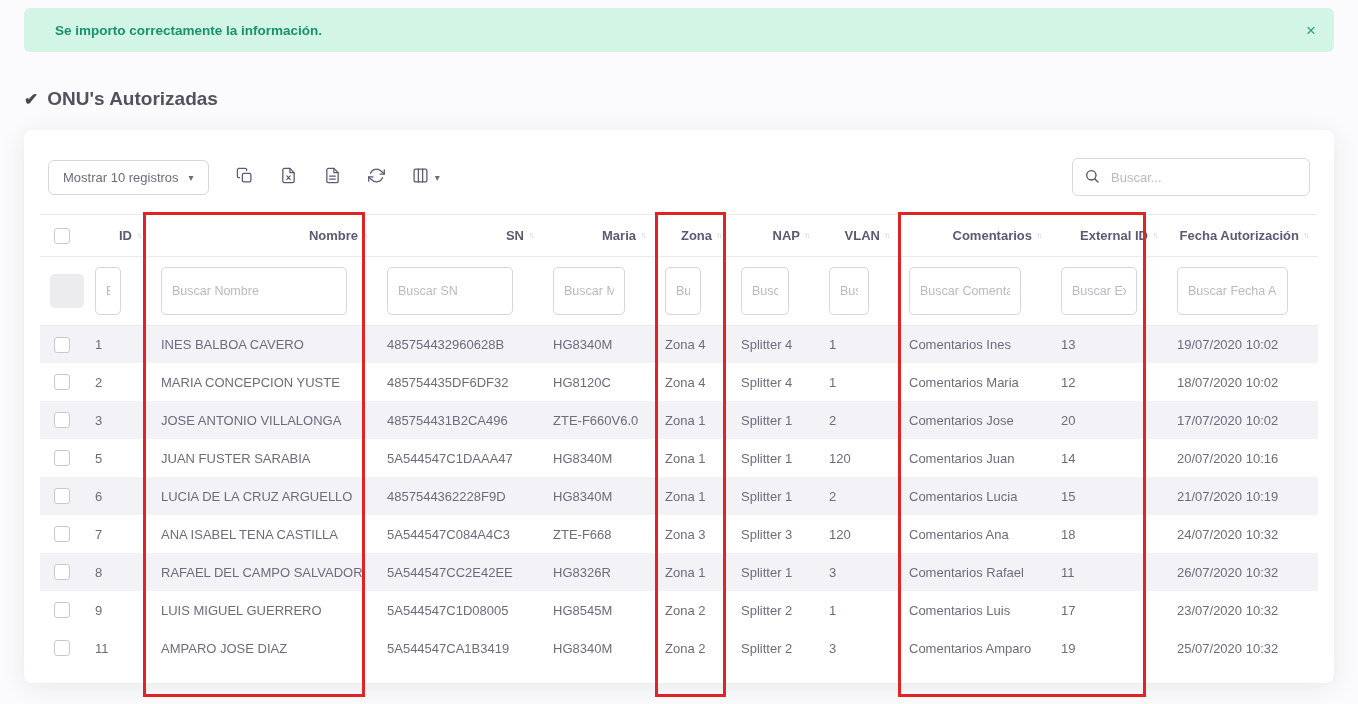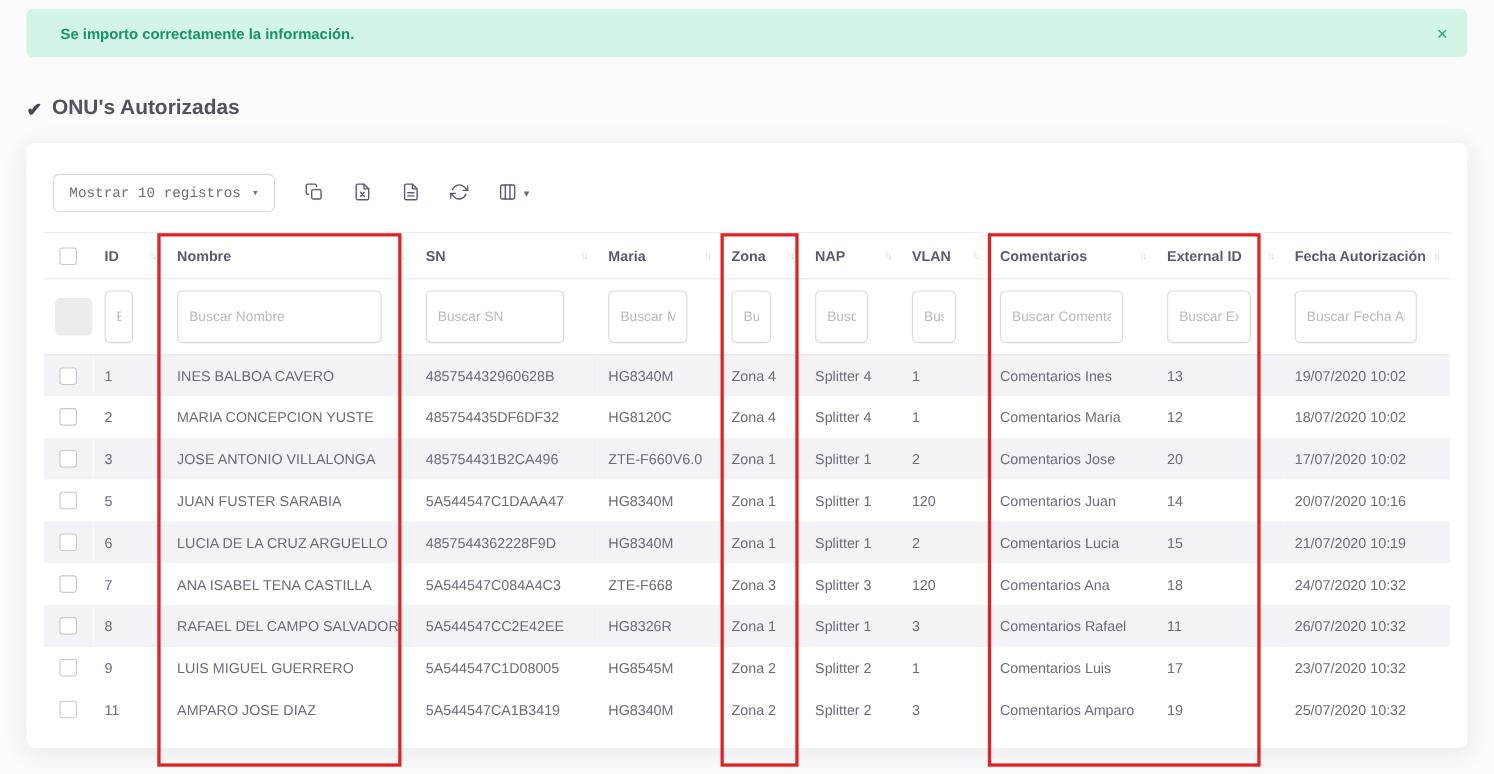--- a/index.html
+++ b/index.html
@@ -52,21 +52,21 @@
     border-radius: 8px;
     box-shadow: 0 4px 24px rgba(34,41,47,.09);
     padding: 28px 16px 16px;
   }
   
   .toolbar { display: flex; align-items: center; margin: 0 8px 18px; }
   .length-btn {
     display: inline-flex; align-items: center; gap: 10px;
     background: #fff; border: 1px solid #d8d6de; border-radius: 6px;
     color: #6e6b7b; font-size: 13px; padding: 9px 14px; cursor: pointer;
-    font-family: Liberation Mono, monospace;
+    font-family: Liberation Sans, sans-serif;
   }
   .caret { font-size: 10px; color: #6e6b7b; }
   .icon-btn {
     background: none; border: none; margin-left: 27px; cursor: pointer;
     display: inline-flex; align-items: center; gap: 6px; color: #5e5873;
   }
   .icon-btn svg { width: 17px; height: 17px; stroke: #5e5873; fill: none; stroke-width: 1.8; stroke-linecap: round; stroke-linejoin: round; }
   .search-box { margin-left: auto; position: relative; width: 238px; }
   .search-box input {
     width: 100%; height: 38px; border: 1px solid #d8d6de; border-radius: 6px;
@@ -76,21 +76,21 @@
   .search-box input::placeholder { color: #b9b9c3; }
   .search-icon { position: absolute; left: 12px; top: 10px; width: 16px; height: 16px; }
   .search-icon svg { width: 16px; height: 16px; stroke: #55505e; fill: none; stroke-width: 2; stroke-linecap: round; }
   
   table { width: 100%; border-collapse: collapse; table-layout: fixed; }
   thead th {
     text-align: left; font-size: 13px; font-weight: 700; color: #5e5873;
     padding: 12px 10px; border-top: 1px solid #ebe9f1; border-bottom: 1px solid #ebe9f1;
     white-space: nowrap; overflow: hidden;
   }
-  .th-inner { display: flex; align-items: center; justify-content: space-between; }
+  .th-inner { display: flex; align-items: center; justify-content: flex-end; }
   .sort-icon { font-size: 9px; color: #cfcdd6; letter-spacing: -2px; flex: none; margin-left: 4px; }
   tr.filter-row th { padding: 10px 10px; border-bottom: 1px solid #ebe9f1; font-weight: 400; }
   .filter-input {
     height: 48px; width: calc(100% - 20px); border: 1px solid #d8d6de; border-radius: 5px;
     padding: 0 10px; font-size: 12.5px; color: #6e6b7b; outline: none;
     font-family: "Liberation Sans", sans-serif; background: #fff;
   }
   .filter-input::placeholder { color: #b9b9c3; white-space: nowrap; }
   .filter-blank { width: 34px; height: 34px; background: #ececee; border-radius: 5px; }
   tbody td {
@@ -170,20 +170,29 @@
       <span>
         <svg viewBox="0 0 24 24">
             <rect x="3" y="3" width="18" height="18" rx="2"></rect>
             <line x1="9" y1="3" x2="9" y2="21"></line>
             <line x1="15" y1="3" x2="15" y2="21"></line>
           </svg>
       </span>
       <span class="caret">▾</span>
     </button>
 
+    <div class="search-box">
+      <span class="search-icon">
+        <svg viewBox="0 0 24 24">
+            <circle cx="11" cy="11" r="7"></circle>
+            <line x1="16.5" y1="16.5" x2="21" y2="21"></line>
+          </svg>
+      </span>
+      <input type="text" placeholder="Buscar..." style="">
+    </div>
   </div>
 
   <table>
     <colgroup>
       <col style="width:45px">
         <col style="width:66px">
         <col style="width:226px">
         <col style="width:166px">
       <col style="width:112px">
         <col style="width:76px">

